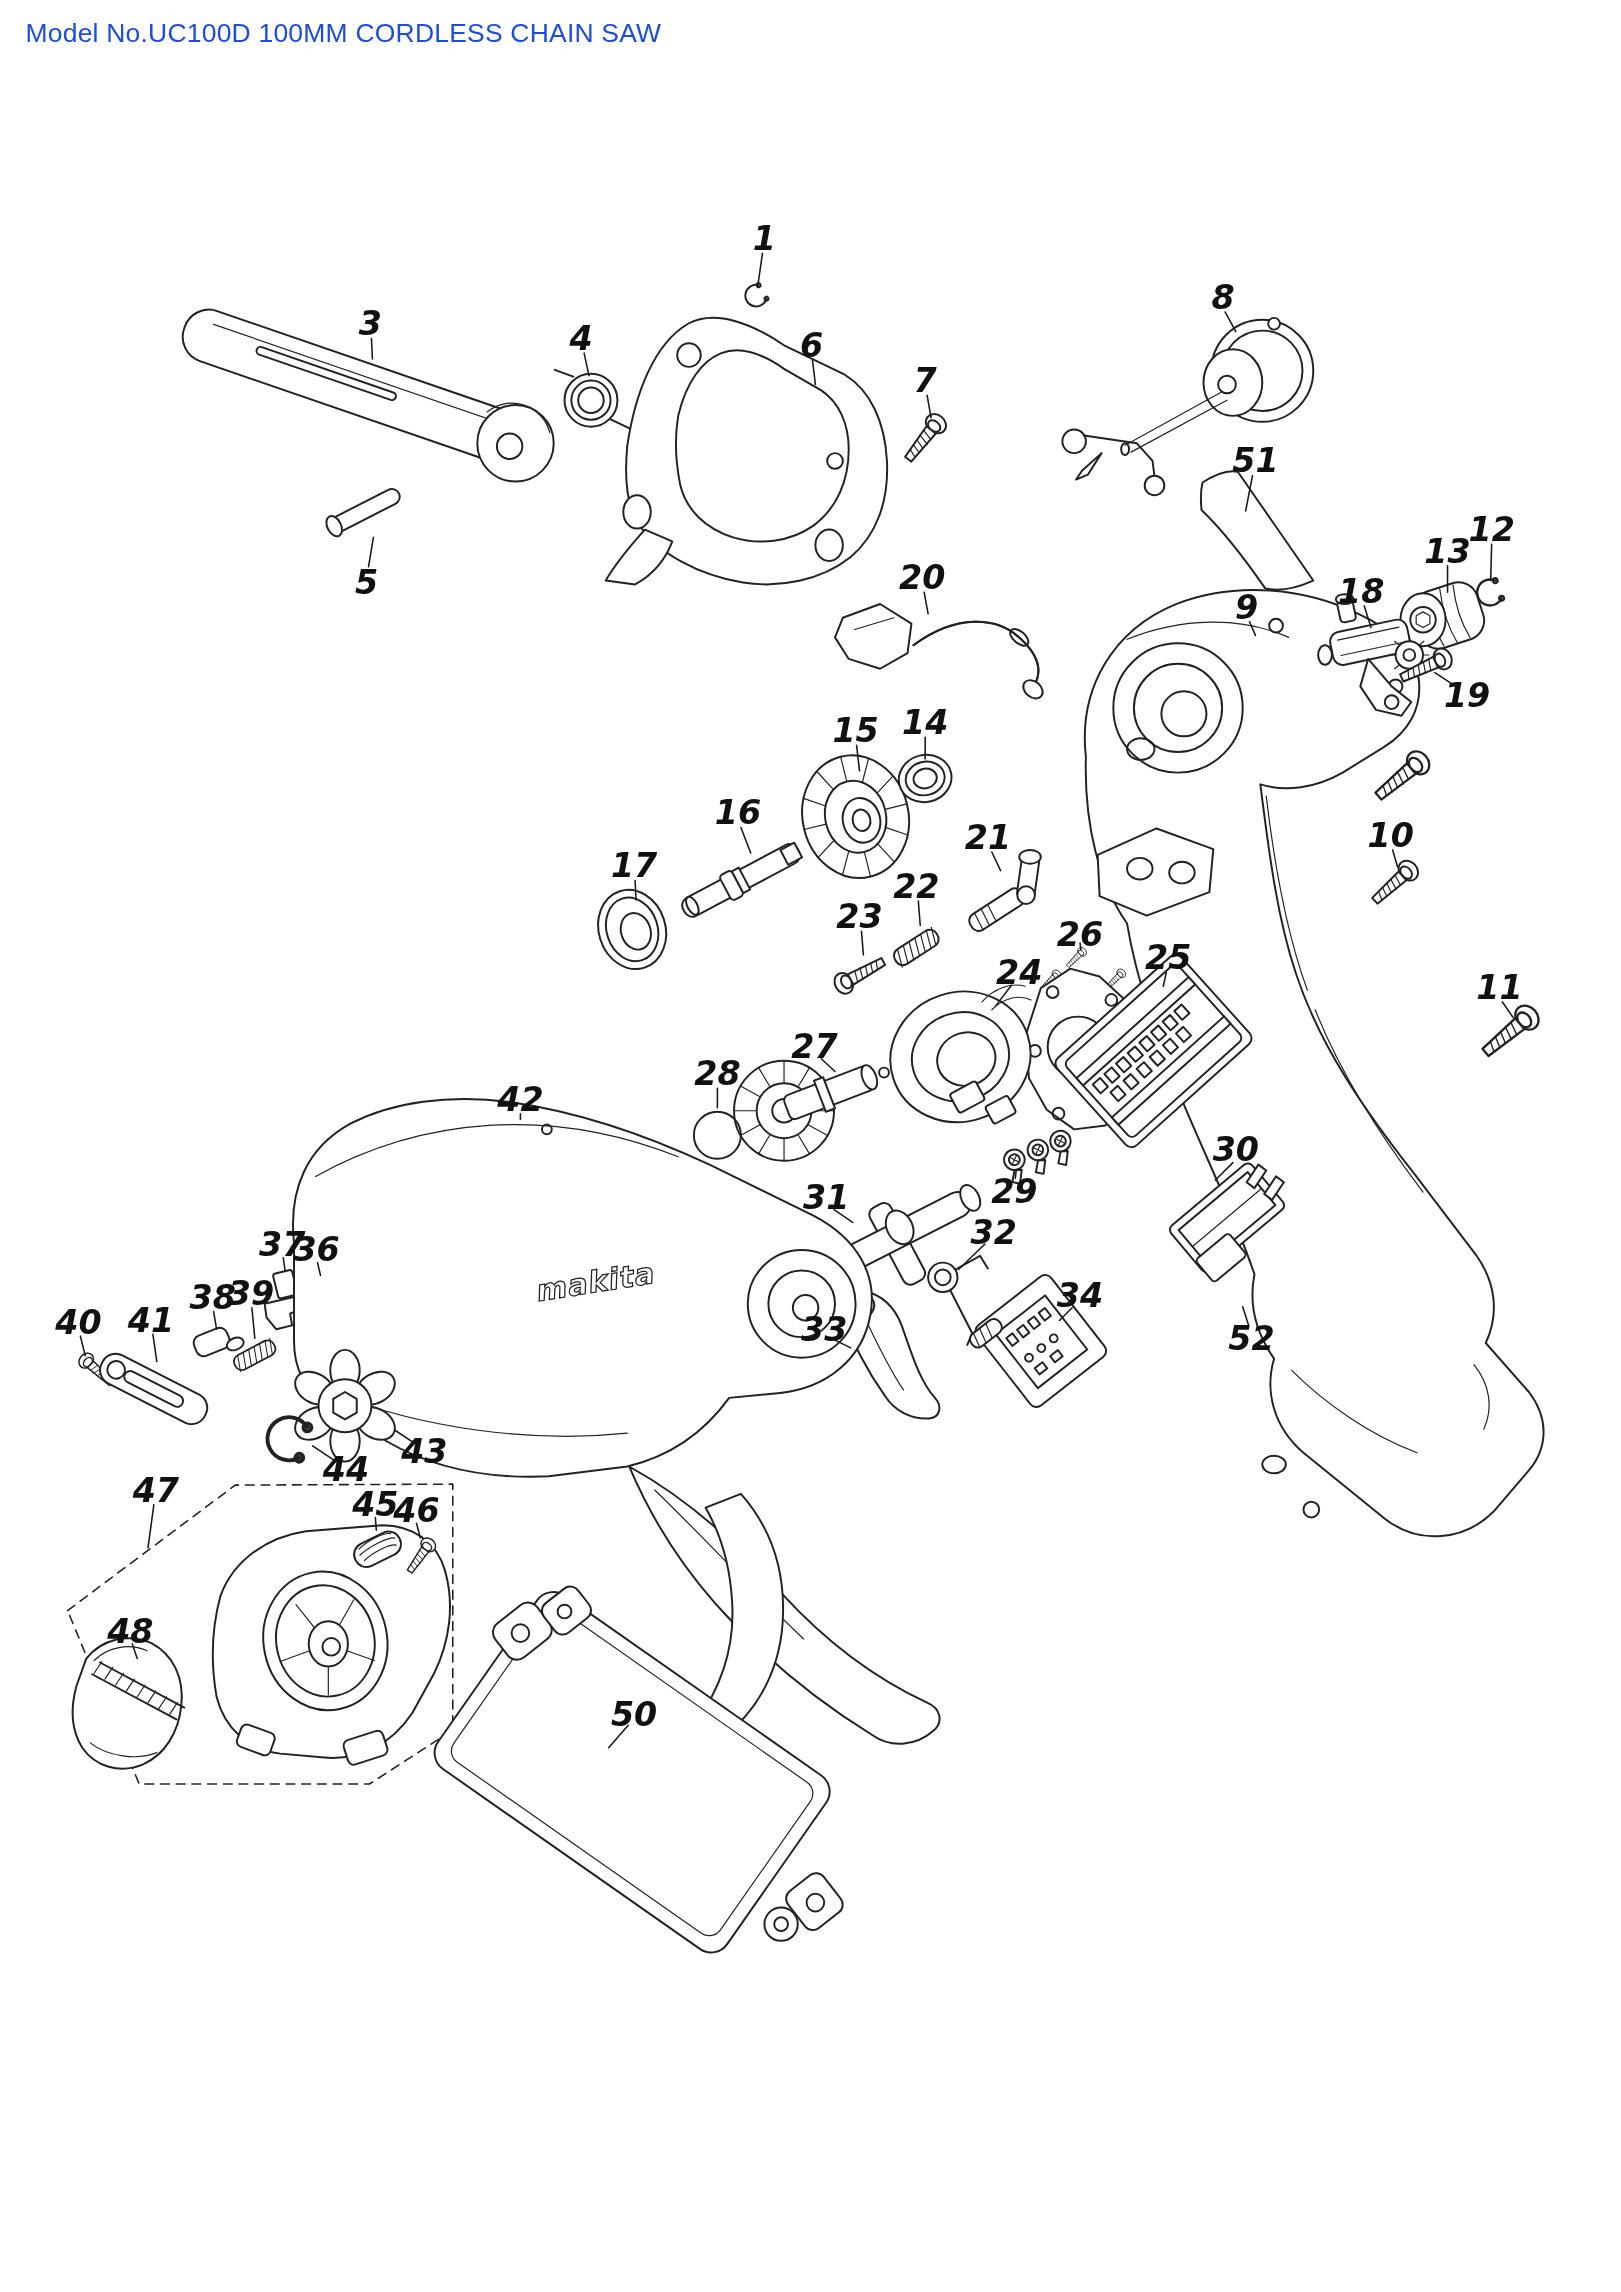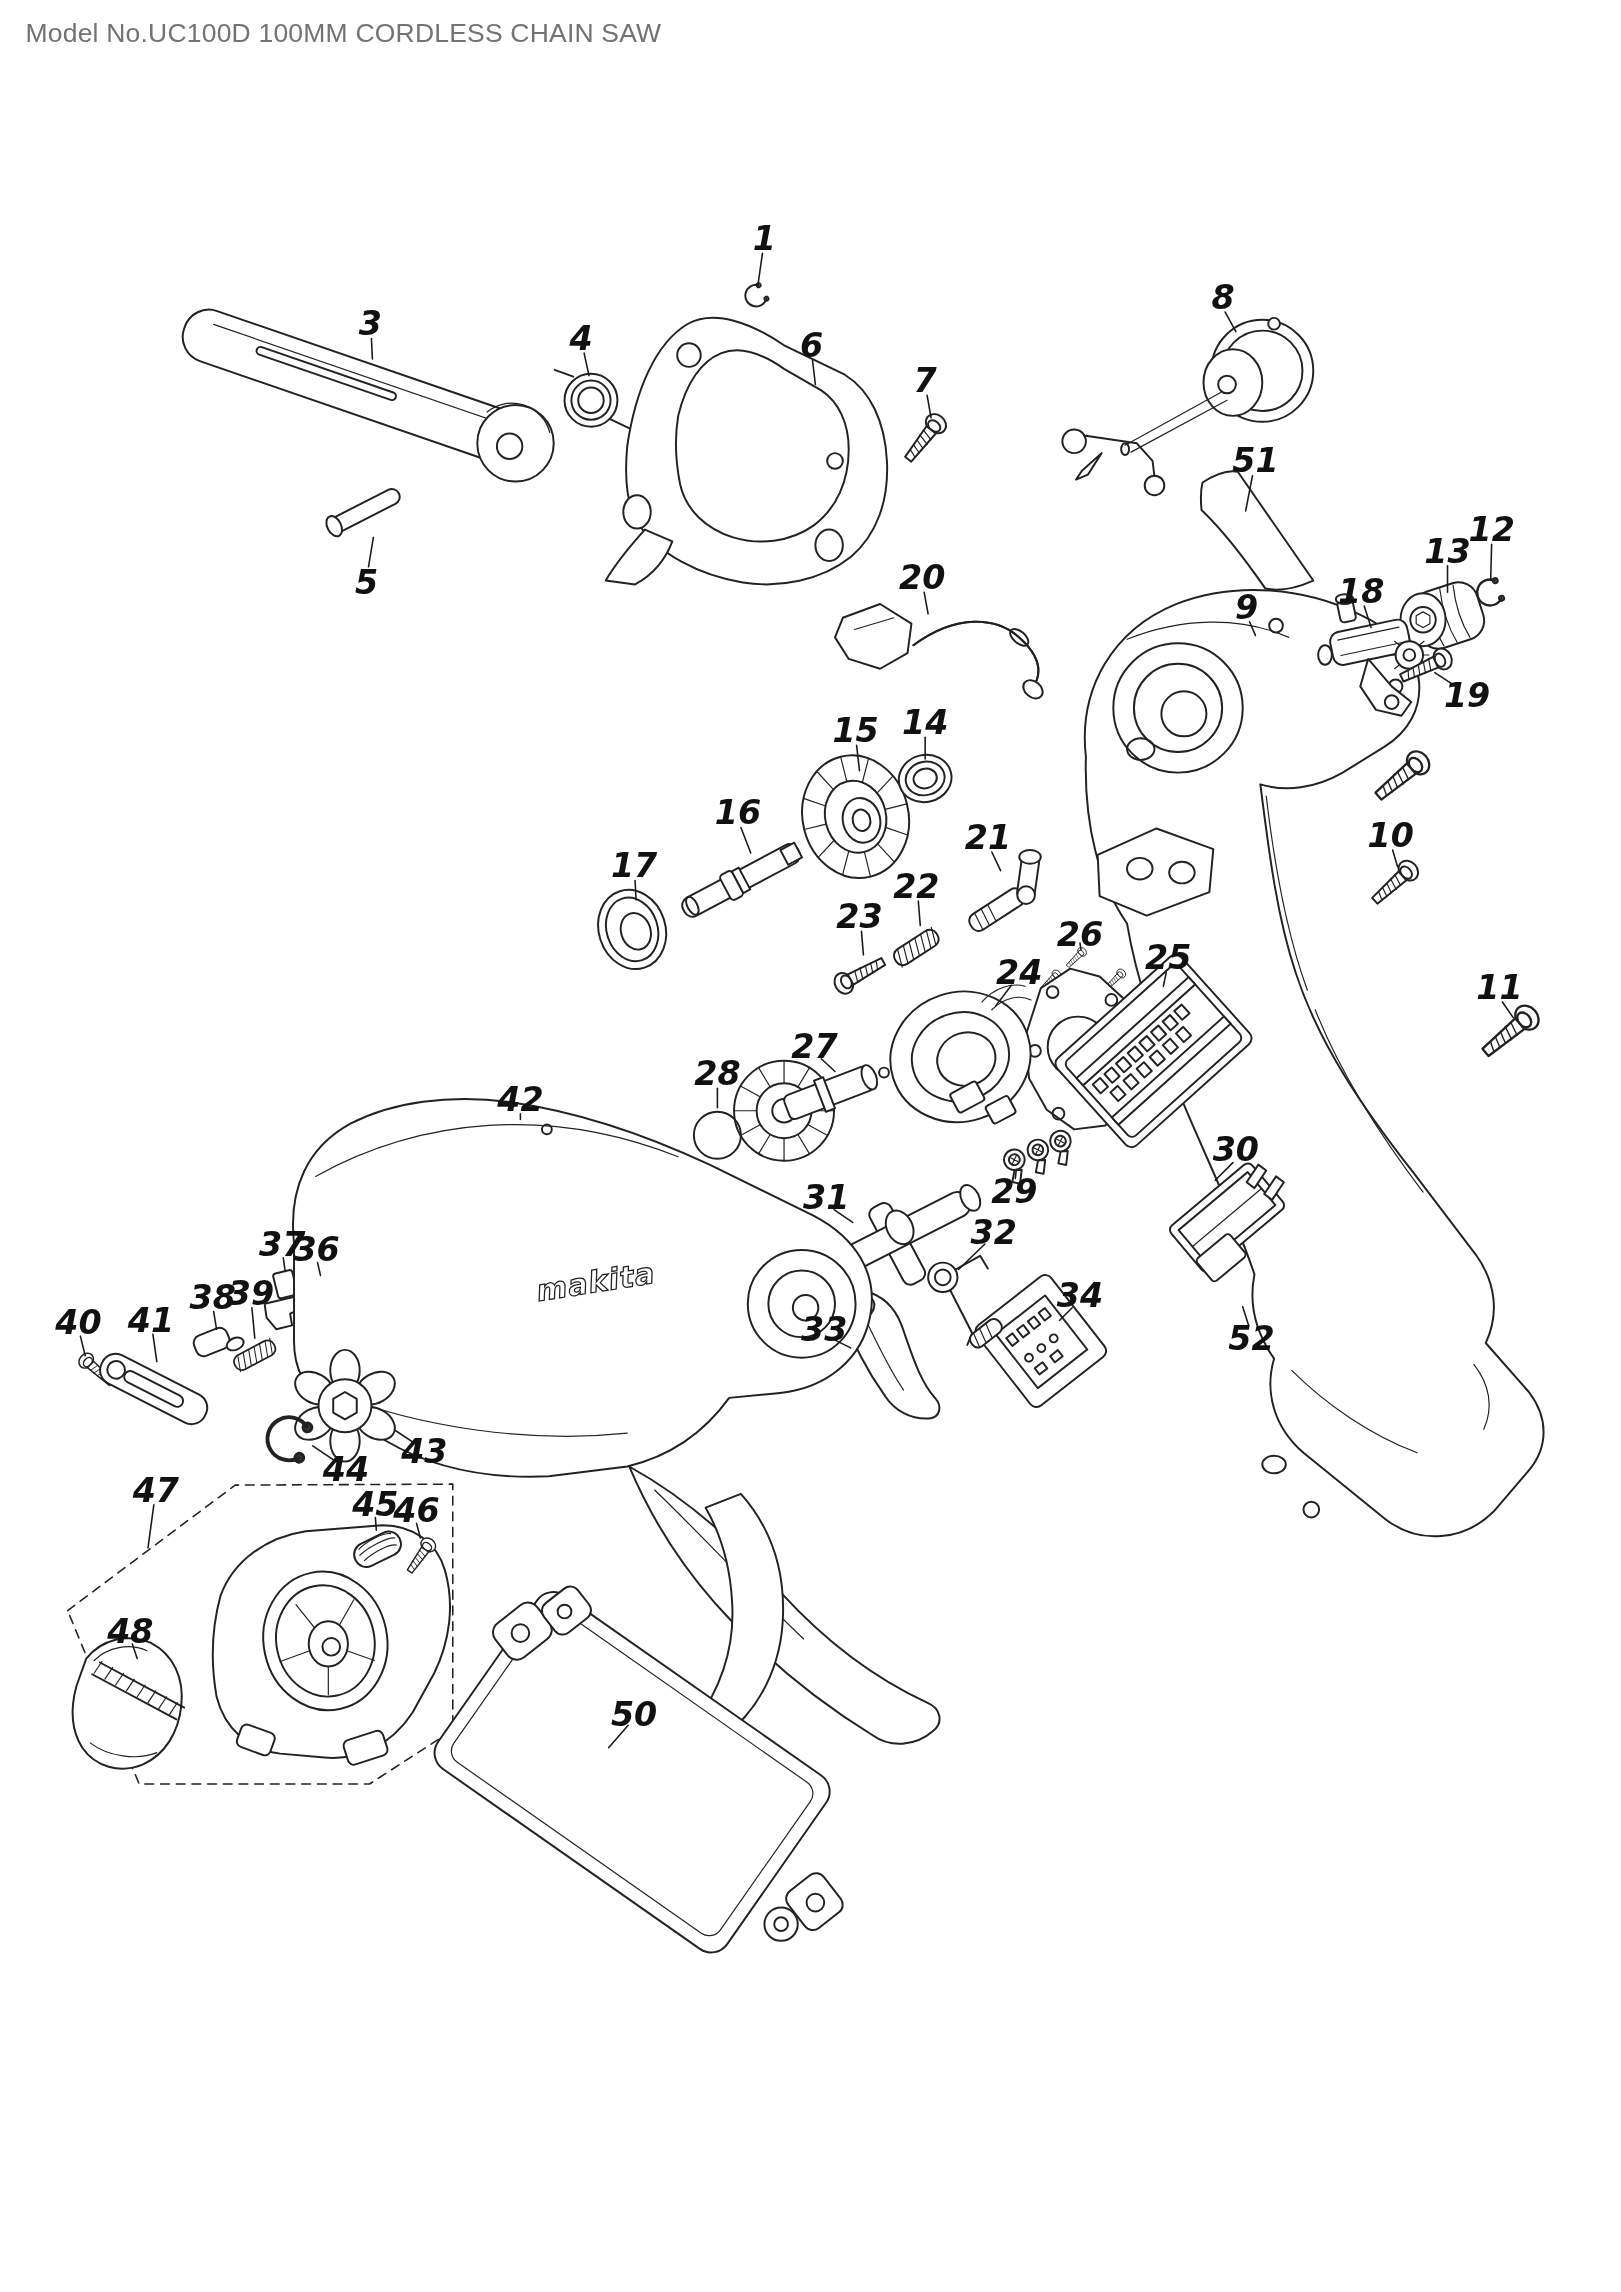--- a/index.html
+++ b/index.html
@@ -1,17 +1,17 @@
 <!DOCTYPE html>
 <html><head>
 <meta charset="utf-8">
 <style>
   html,body{margin:0;padding:0;background:#ffffff;}
   body{width:1621px;height:2293px;position:relative;font-family:"Liberation Sans",sans-serif;}
-  .title{position:absolute;left:25.5px;top:17.6px;font-size:26.5px;color:#737373;letter-spacing:0.2px;}
+  .title{position:absolute;left:25.5px;top:17.6px;font-size:26.5px;color:#1d4ed8;letter-spacing:0.2px;}
   #diagram{position:absolute;left:0;top:0;}
   #diagram path,#diagram rect,#diagram circle,#diagram ellipse,#diagram line,#diagram polyline{
     stroke:#222;stroke-width:2;fill:none;stroke-linecap:round;stroke-linejoin:round;}
   #diagram .f{fill:#ffffff;}
   #diagram .thin{stroke-width:1.2;}
   #diagram .dash{stroke-dasharray:9 7;stroke-width:1.6;}
   #diagram .leader{stroke:#1a1a1a;stroke-width:1.6;}
   #diagram .part-label{font-family:"DejaVu Sans",sans-serif;font-style:italic;font-weight:600;
     font-size:34px;fill:#111;stroke:none;text-anchor:middle;dominant-baseline:central;}
   #diagram .logo{font-family:"DejaVu Sans",sans-serif;font-weight:bold;font-style:italic;

